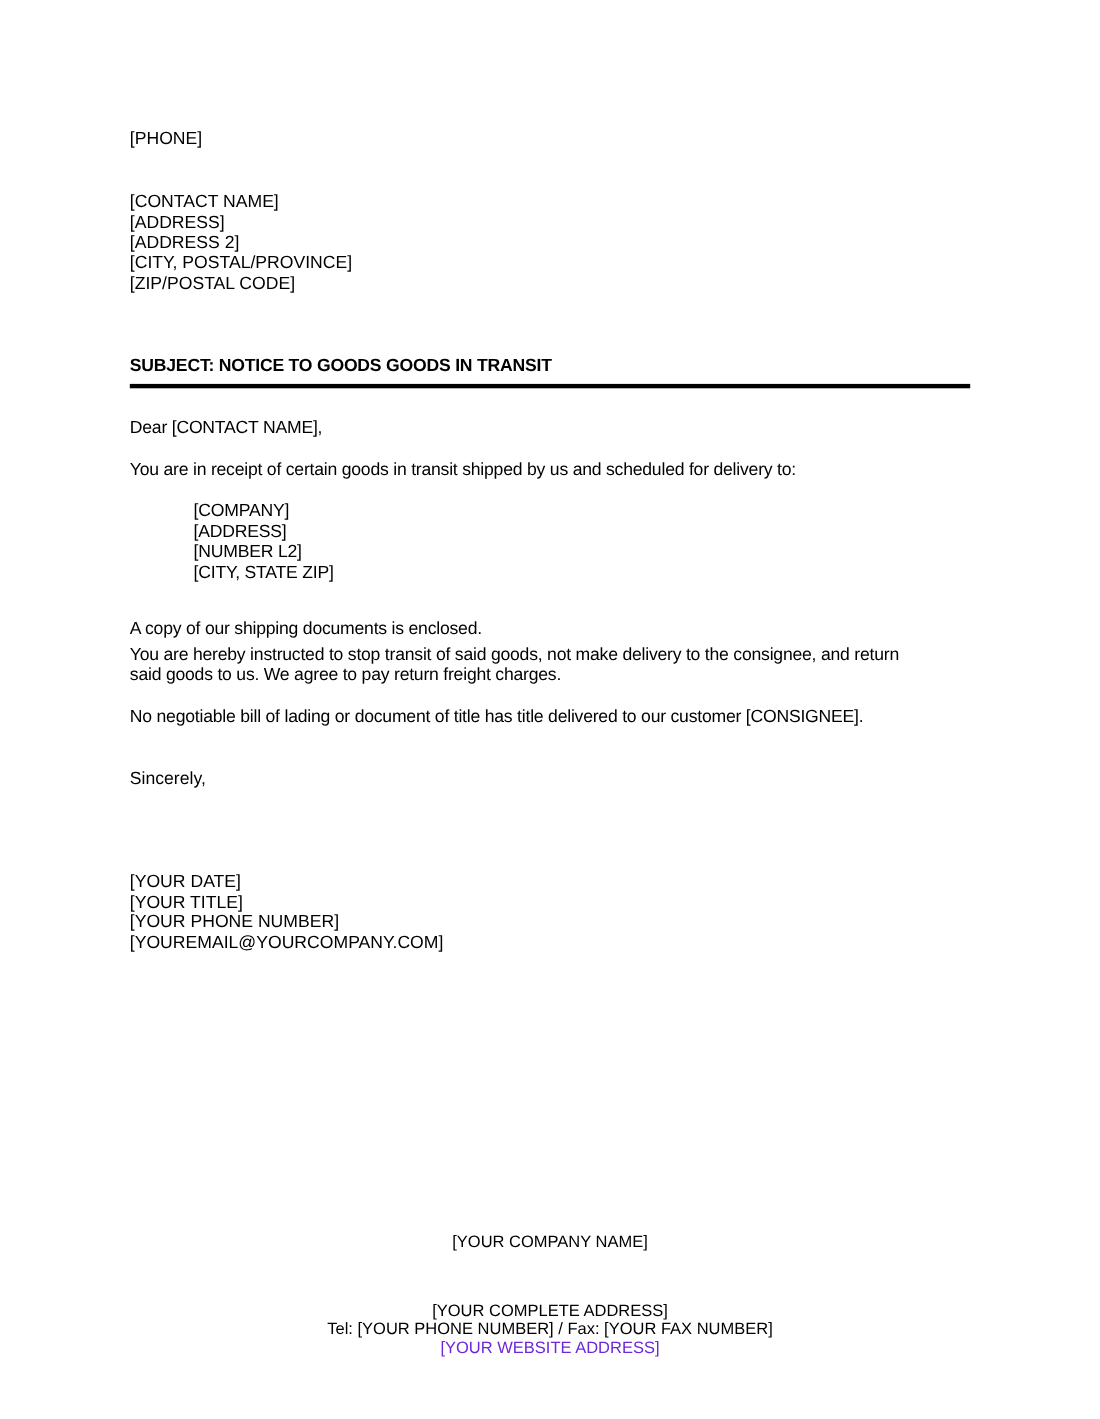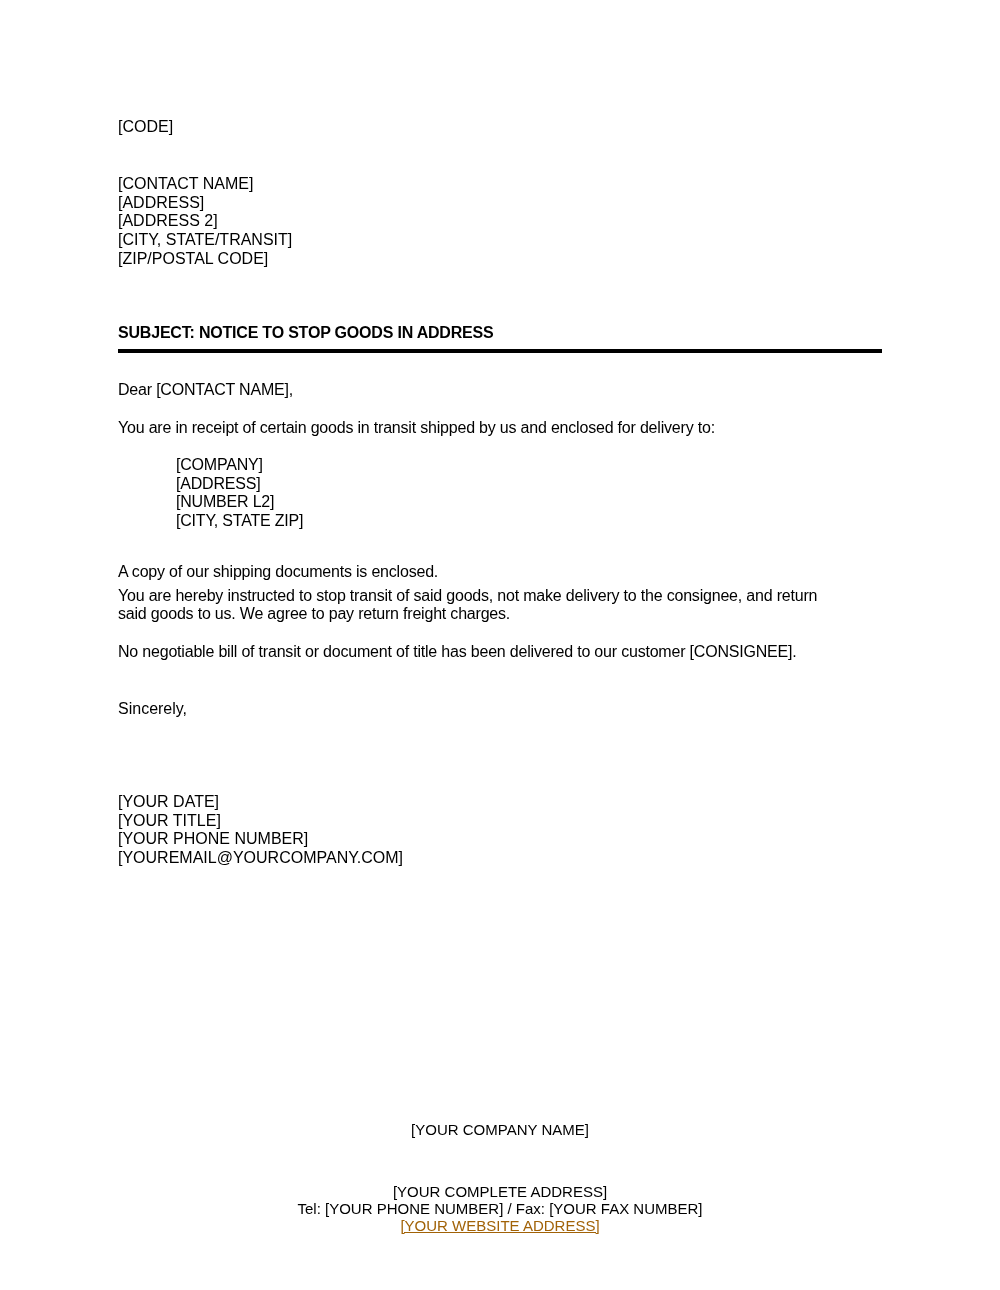--- a/index.html
+++ b/index.html
@@ -6,49 +6,49 @@
     body {
       width: 1000px; height: 1290px; position: relative; overflow: hidden;
       font-family: "Liberation Sans", sans-serif; color: #000; font-size: 16px;
     }
     .line { position: absolute; left: 118px; white-space: nowrap; line-height: 19px; }
     .indent { left: 176px; }
     .narrow { letter-spacing: -0.2px; }
     .subject { font-weight: bold; font-size: 16px; }
     .rule { position: absolute; left: 118px; width: 764px; top: 349px; height: 4px; background: #000; }
     .footer { position: absolute; left: 0; width: 1000px; text-align: center; line-height: 19px; white-space: nowrap; }
-    .footer a { color: #a16207; text-decoration: underline; }
+    .footer a { color: #6d28d9; }
   </style>
 </head>
 <body>
 
 <div>
-  <div class="line" style="top:117px">[CODE]</div>
+  <div class="line" style="top:117px">[PHONE]</div>
 
   <div class="line" style="top:174px">[CONTACT NAME]</div>
   <div class="line" style="top:193px">[ADDRESS]</div>
   <div class="line" style="top:211px">[ADDRESS 2]</div>
-  <div class="line" style="top:230px">[CITY, STATE/TRANSIT]</div>
+  <div class="line" style="top:230px">[CITY, POSTAL/PROVINCE]</div>
   <div class="line" style="top:249px">[ZIP/POSTAL CODE]</div>
 
-  <div class="line subject narrow" style="top:323px">SUBJECT: NOTICE TO STOP GOODS IN ADDRESS</div>
+  <div class="line subject narrow" style="top:323px">SUBJECT: NOTICE TO GOODS GOODS IN TRANSIT</div>
   <div class="rule"></div>
 
   <div class="line narrow" style="top:380px">Dear [CONTACT NAME],</div>
-  <div class="line narrow" style="top:418px">You are in receipt of certain goods in transit shipped by us and enclosed for delivery to:</div>
+  <div class="line narrow" style="top:418px">You are in receipt of certain goods in transit shipped by us and scheduled for delivery to:</div>
 
   <div class="line indent narrow" style="top:455px">[COMPANY]</div>
   <div class="line indent narrow" style="top:474px">[ADDRESS]</div>
   <div class="line indent narrow" style="top:492px">[NUMBER L2]</div>
   <div class="line indent narrow" style="top:511px">[CITY, STATE ZIP]</div>
 
   <div class="line narrow" style="top:562px">A copy of our shipping documents is enclosed.</div>
   <div class="line narrow" style="top:586px">You are hereby instructed to stop transit of said goods, not make delivery to the consignee, and return</div>
   <div class="line narrow" style="top:604px">said goods to us. We agree to pay return freight charges.</div>
-  <div class="line narrow" style="top:642px">No negotiable bill of transit or document of title has been delivered to our customer [CONSIGNEE].</div>
+  <div class="line narrow" style="top:642px">No negotiable bill of lading or document of title has title delivered to our customer [CONSIGNEE].</div>
 
   <div class="line" style="top:699px">Sincerely,</div>
 
   <div class="line" style="top:792px">[YOUR DATE]</div>
   <div class="line" style="top:811px">[YOUR TITLE]</div>
   <div class="line" style="top:829px">[YOUR PHONE NUMBER]</div>
   <div class="line" style="top:848px">[YOUREMAIL@YOURCOMPANY.COM]</div>
 </div>
 
 <div>

